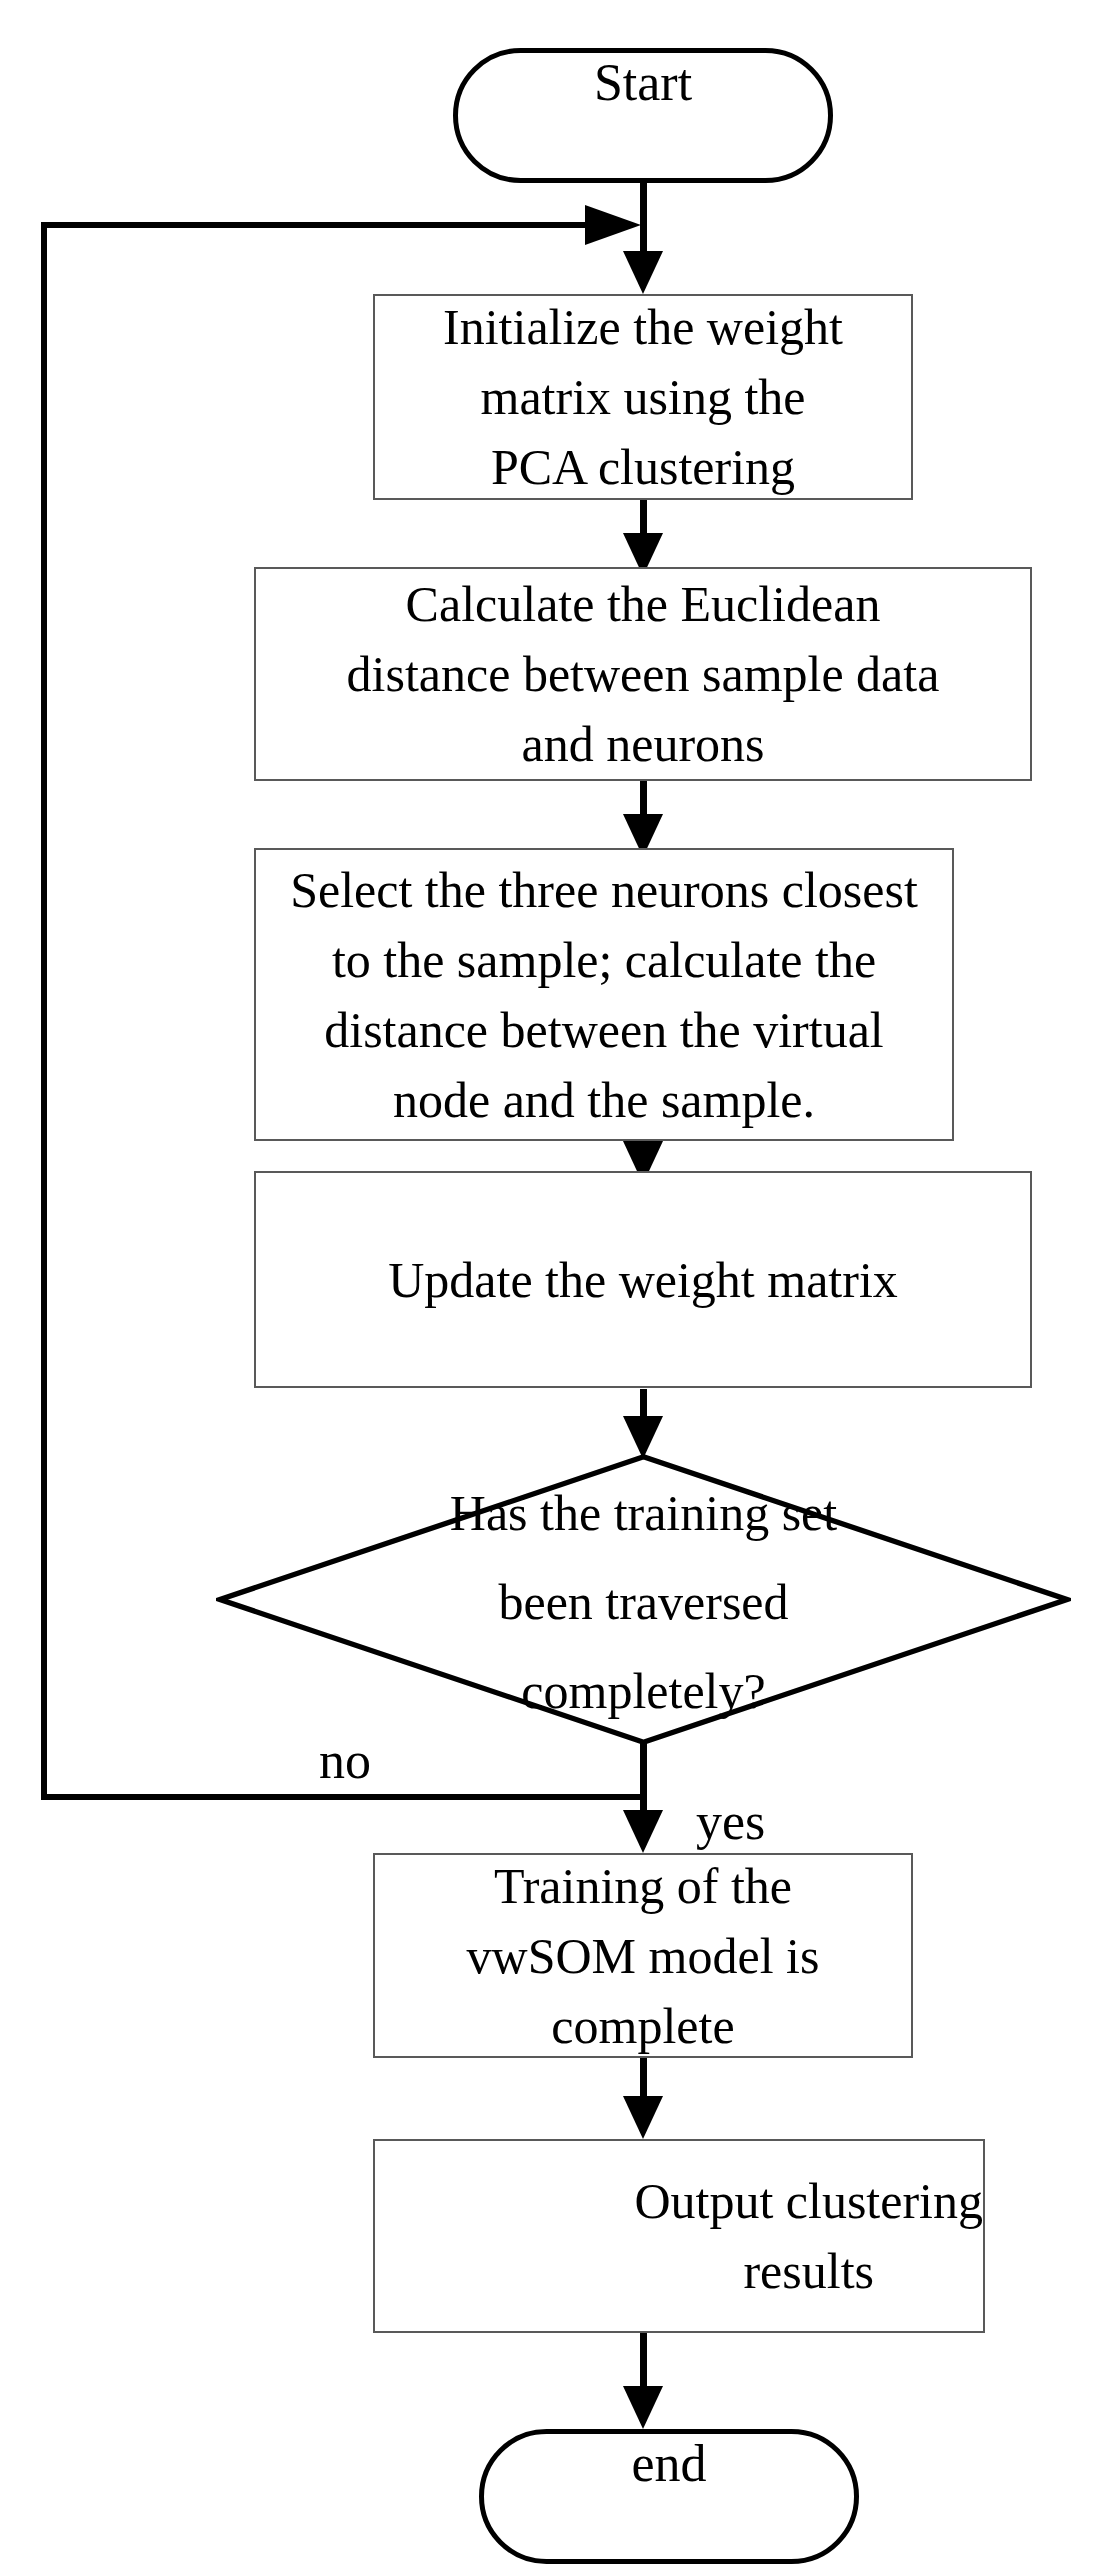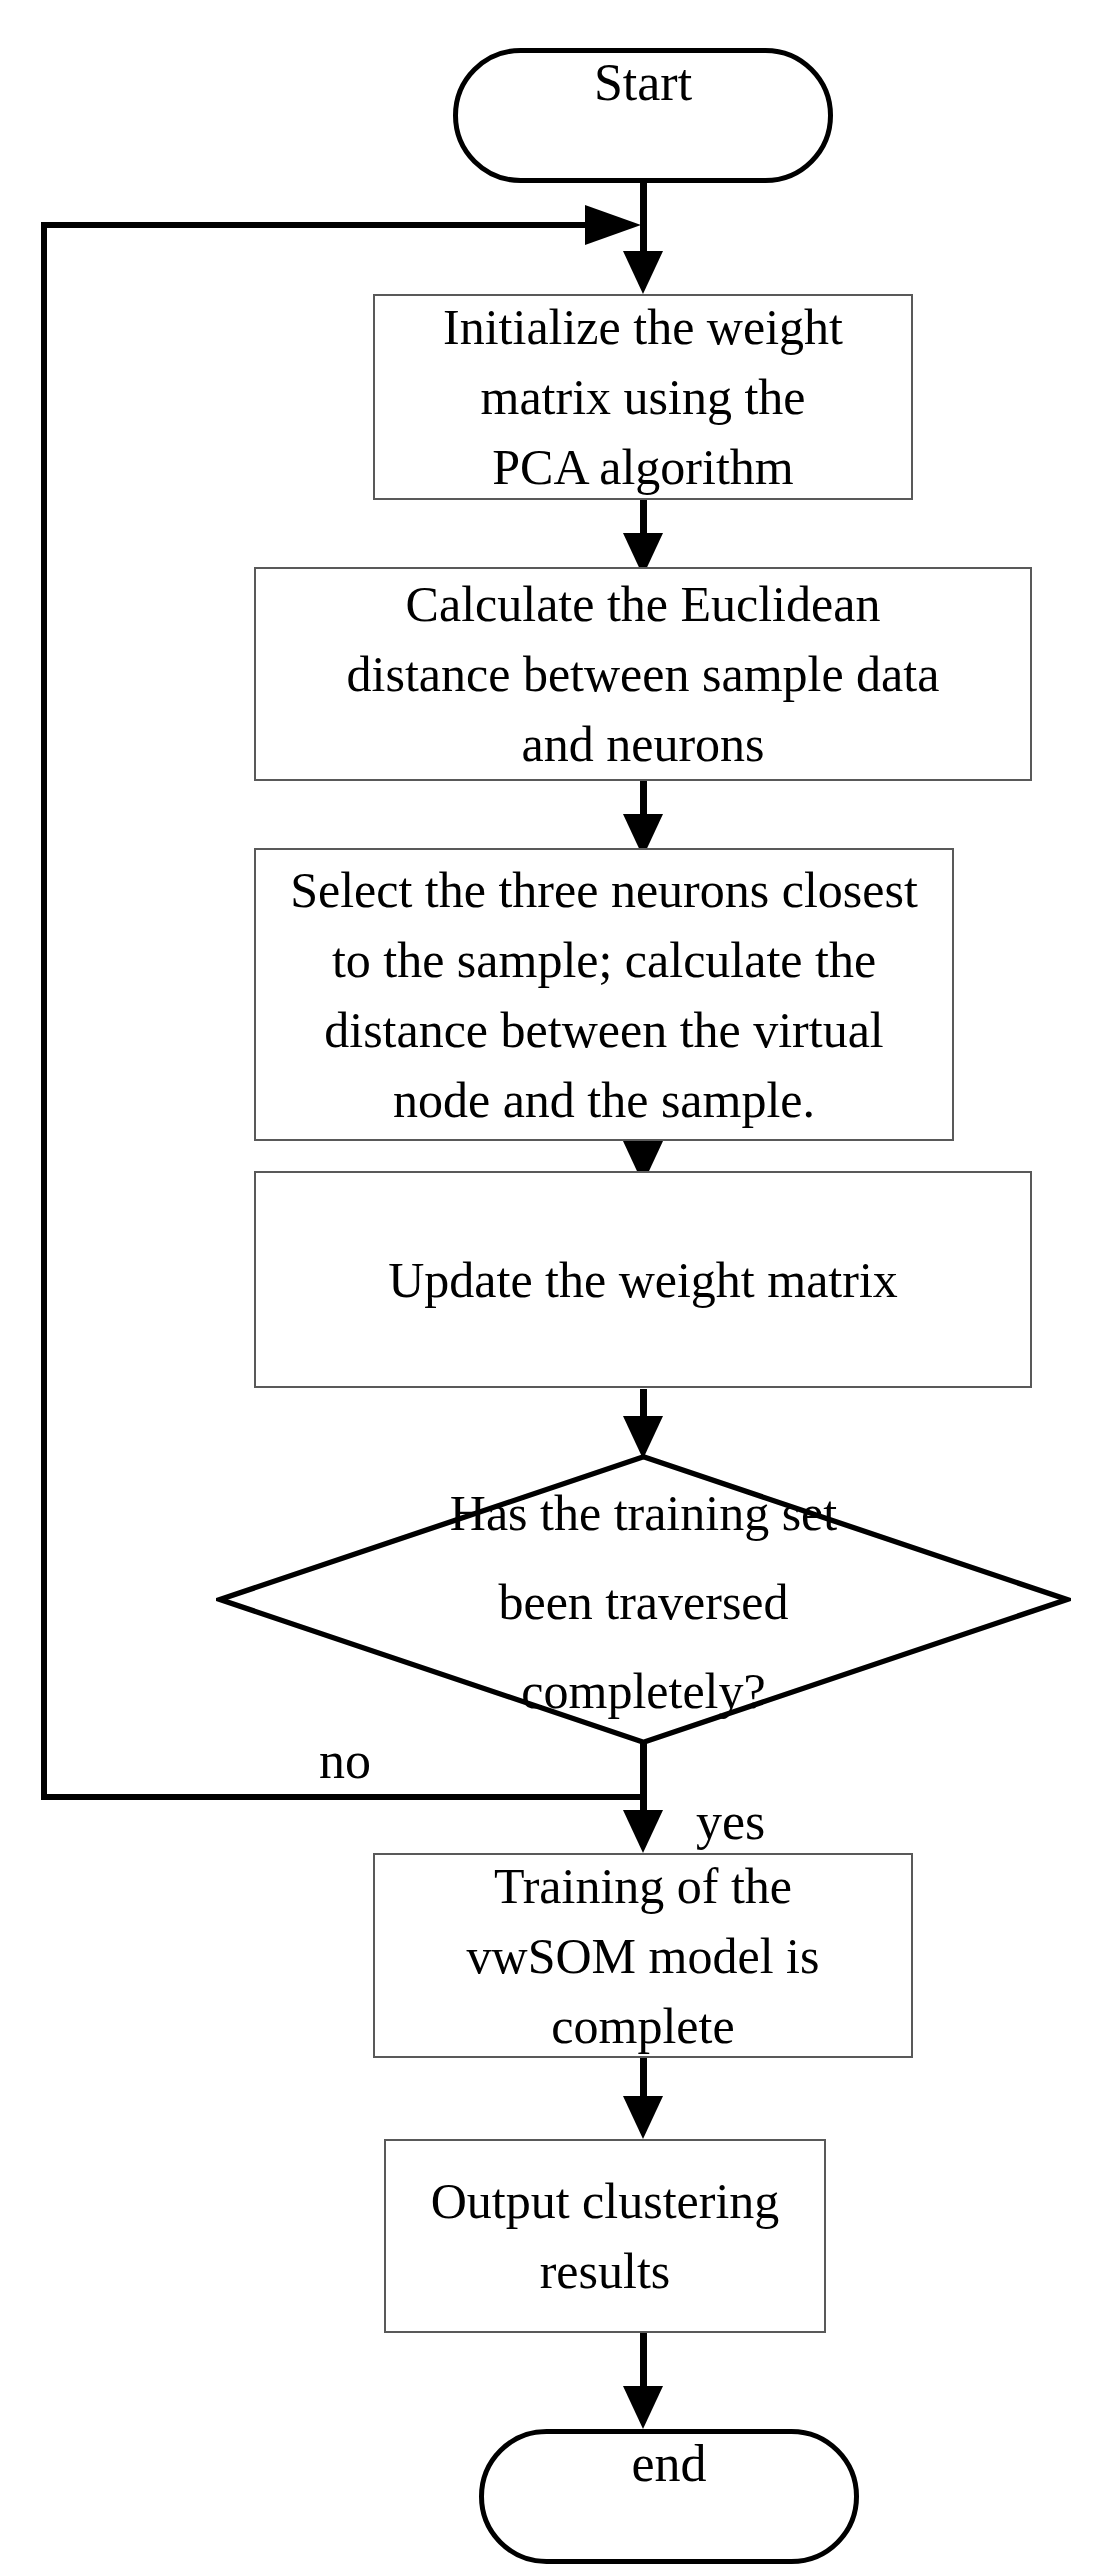--- a/index.html
+++ b/index.html
@@ -101,21 +101,21 @@
   <div class="vline" style="left:640px; top:2333px; width:6.9px; height:85px;"></div>
   <div class="arrow-down" style="left:623px; top:2386px;"></div>
 
   <div class="terminator" style="left:453px; top:48px; width:380px; height:135px;">
     <span>Start</span>
   </div>
 
   <div class="process" style="left:373px; top:294px; width:540px; height:206px;">
     <span>Initialize the weight
 matrix using the
-PCA algorithm</span>
+PCA clustering</span>
   </div>
 
   <div class="process" style="left:254px; top:567px; width:778px; height:214px;">
     <span>Calculate the Euclidean
 distance between sample data
 and neurons</span>
   </div>
 
   <div class="process" style="left:254px; top:848px; width:700px; height:293px;">
     <span>Select the three neurons closest
@@ -137,21 +137,21 @@
 
   <div class="edge-label" style="left:319px; top:1734px;">no</div>
   <div class="edge-label" style="left:696px; top:1795px;">yes</div>
 
   <div class="process" style="left:373px; top:1853px; width:540px; height:205px;">
     <span>Training of the
 vwSOM model is
 complete</span>
   </div>
 
-  <div class="process" style="left:384px; top:2139px; width:442px; height:194px;">
+  <div class="process" style="left:373px; top:2139px; width:612px; height:194px;justify-content:flex-end;">
     <span>Output clustering
 results</span>
   </div>
 
   <div class="terminator" style="left:479px; top:2429px; width:380px; height:135px;">
     <span>end</span>
   </div>
 
 </div>
 

